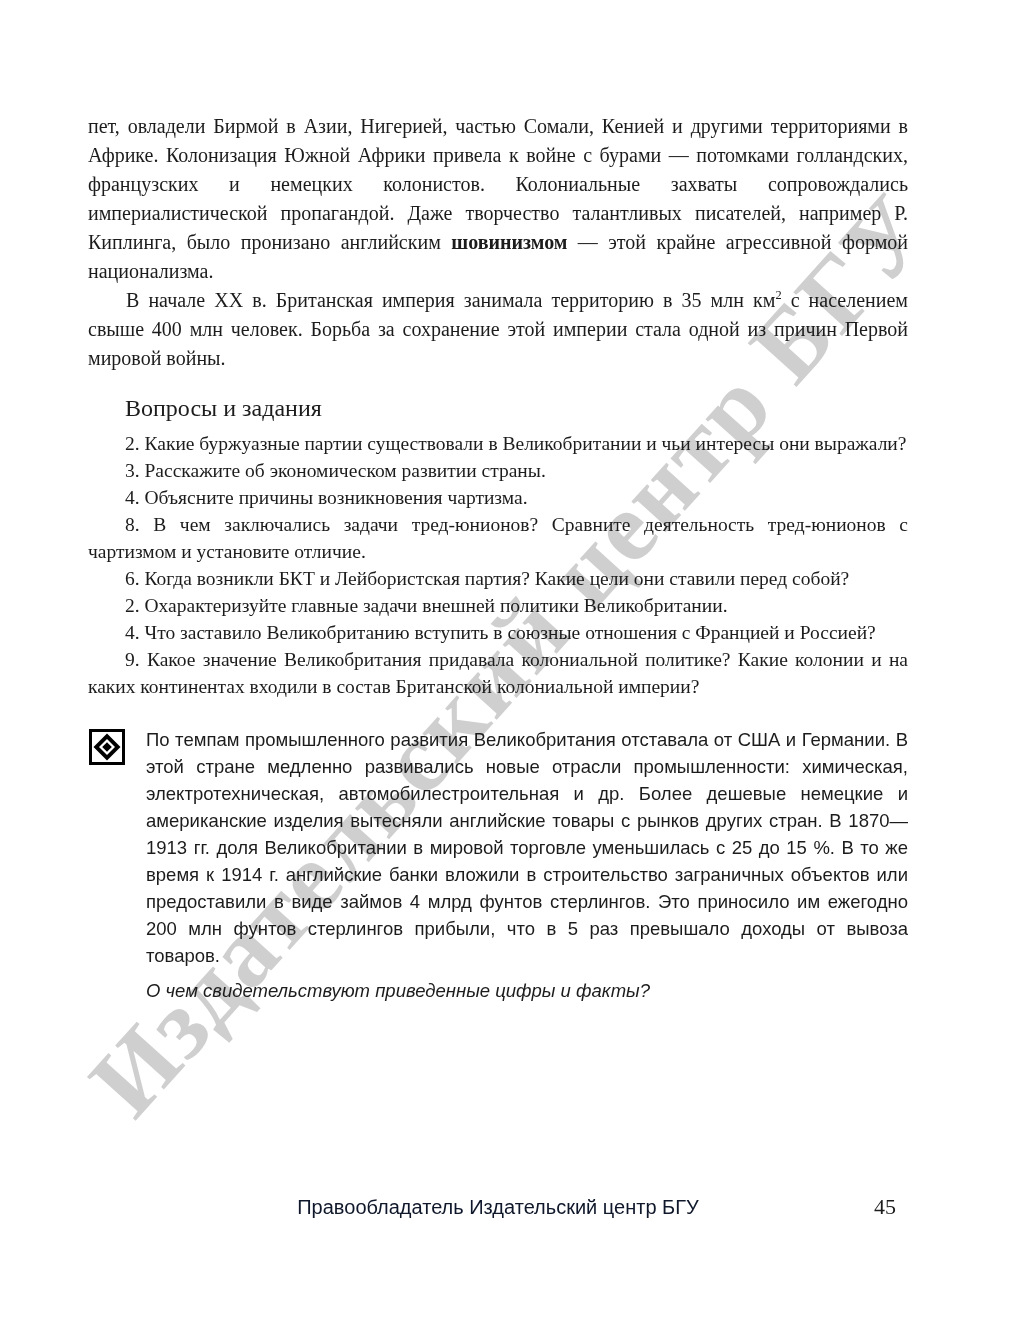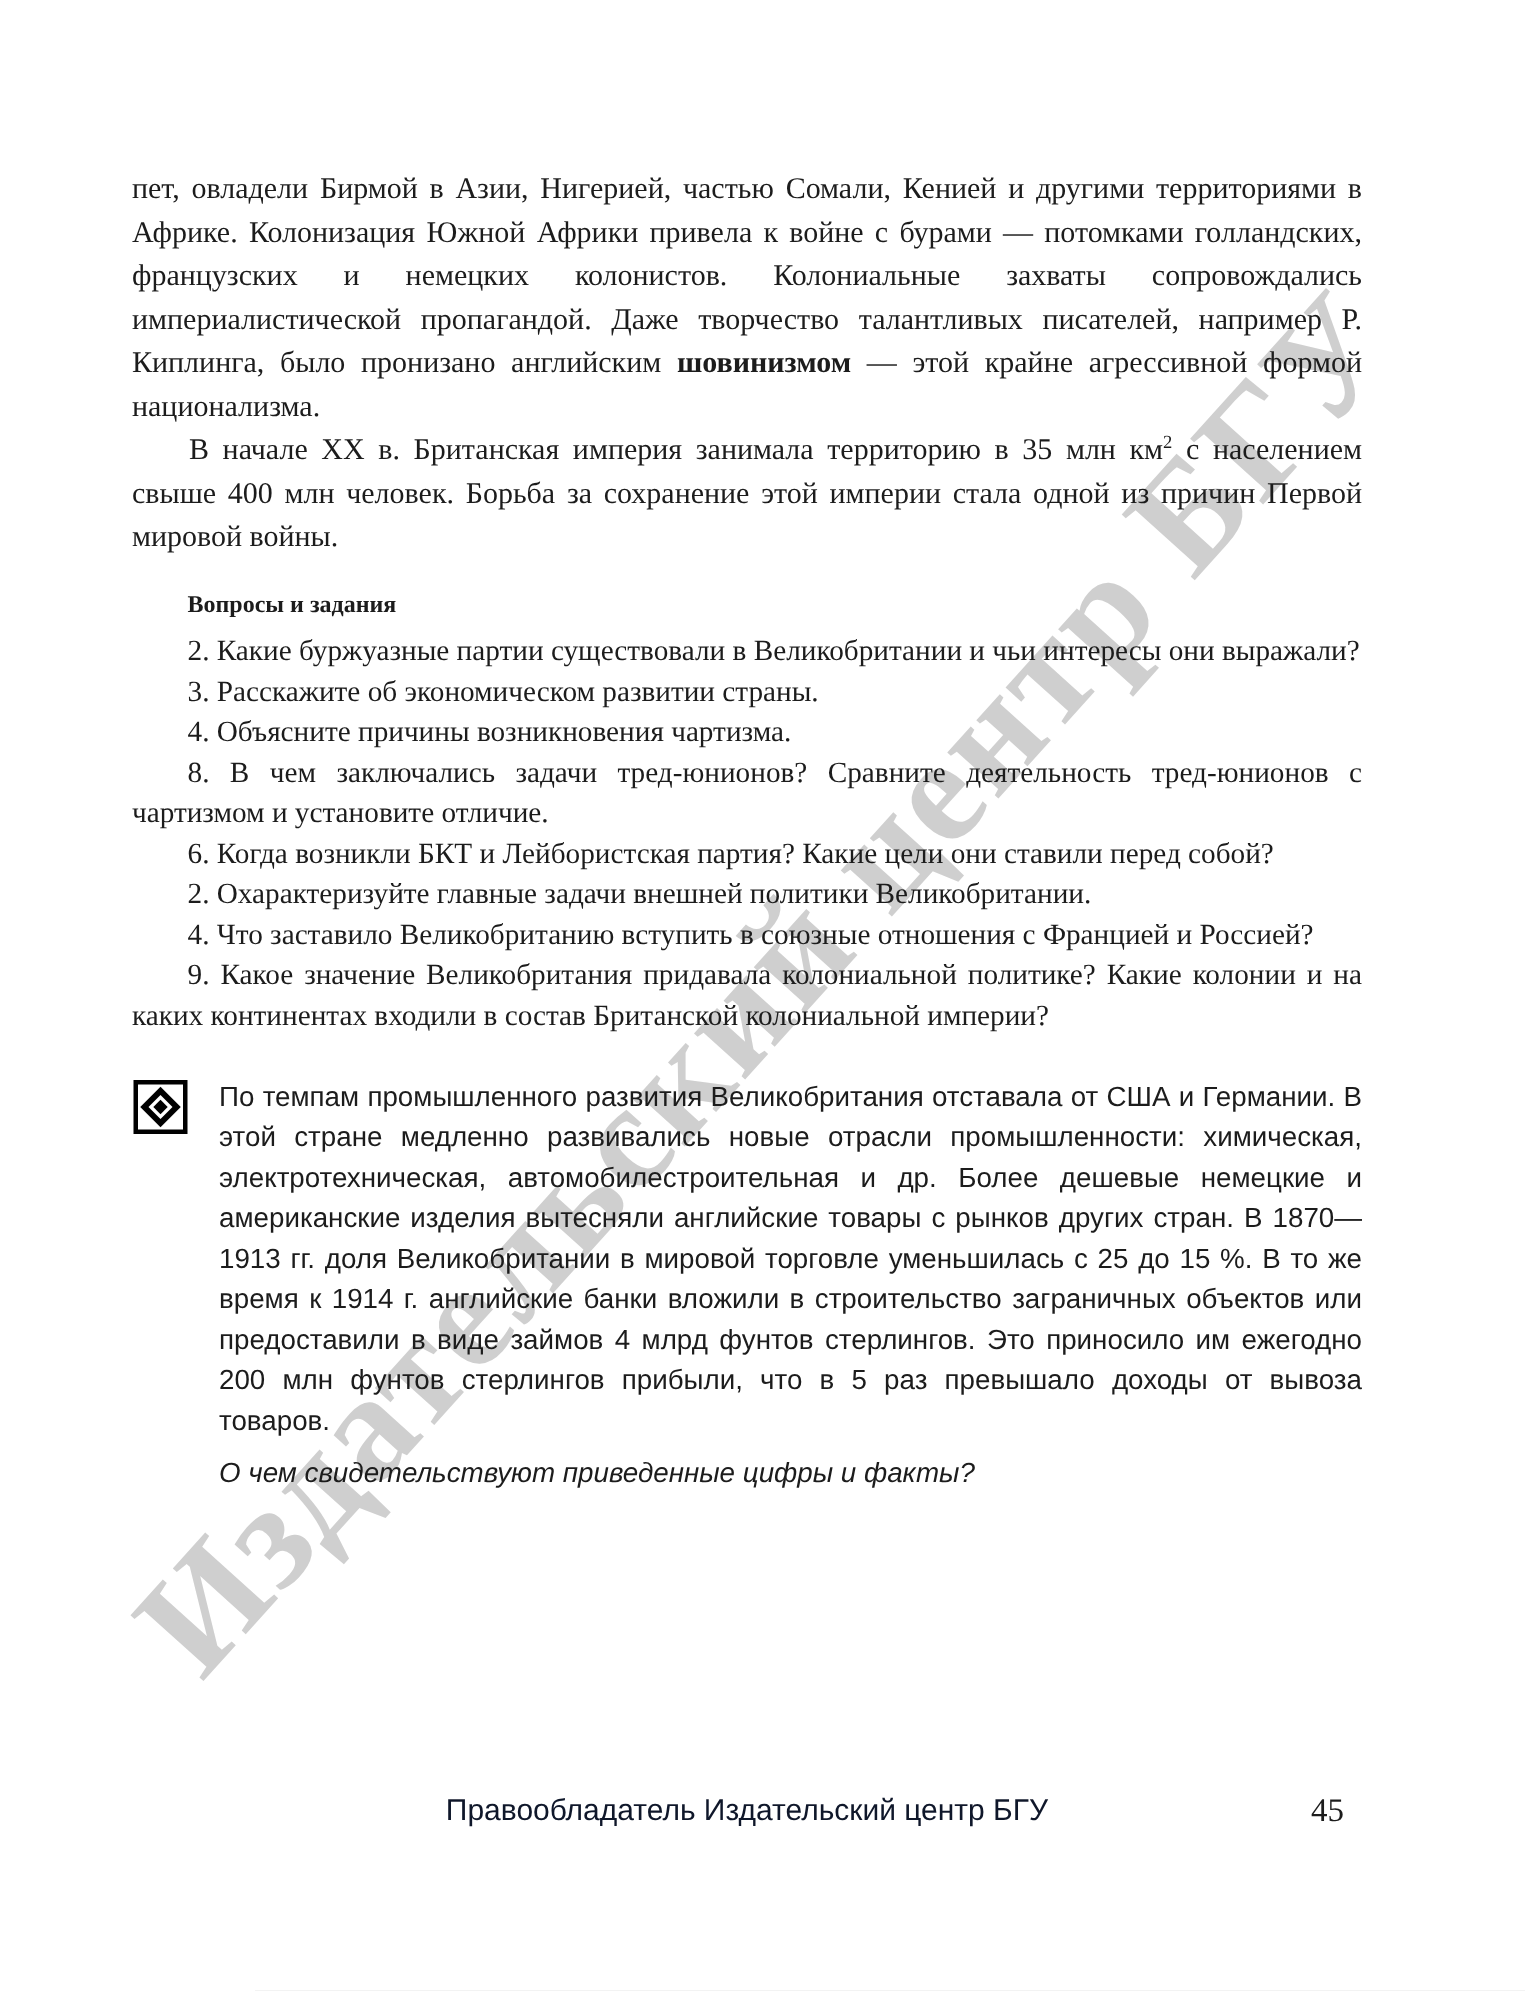--- a/index.html
+++ b/index.html
@@ -37,22 +37,22 @@
     font-size:20px;
     line-height:29px;
     text-align:justify;
   }
   .indent { text-indent:38px; }
   sup.sup { font-size:0.62em; vertical-align:super; line-height:0; }
   b.bold { font-weight:bold; }
 
   .q-heading {
     margin:22px 0 8px 0;
-    font-size:16px;
-    font-weight:bold;
+    font-size:24px;
+    font-weight:normal;
     text-indent:37px;
   }
   .q {
     margin:0;
     font-size:19.5px;
     line-height:27px;
     text-align:justify;
     text-indent:37px;
   }
 

